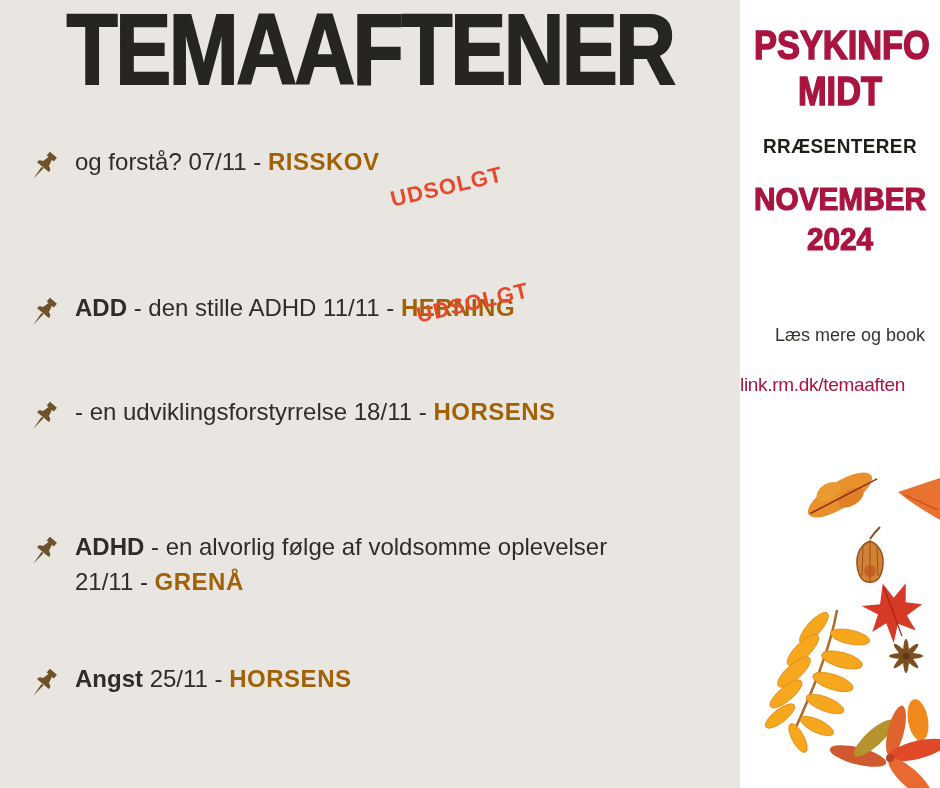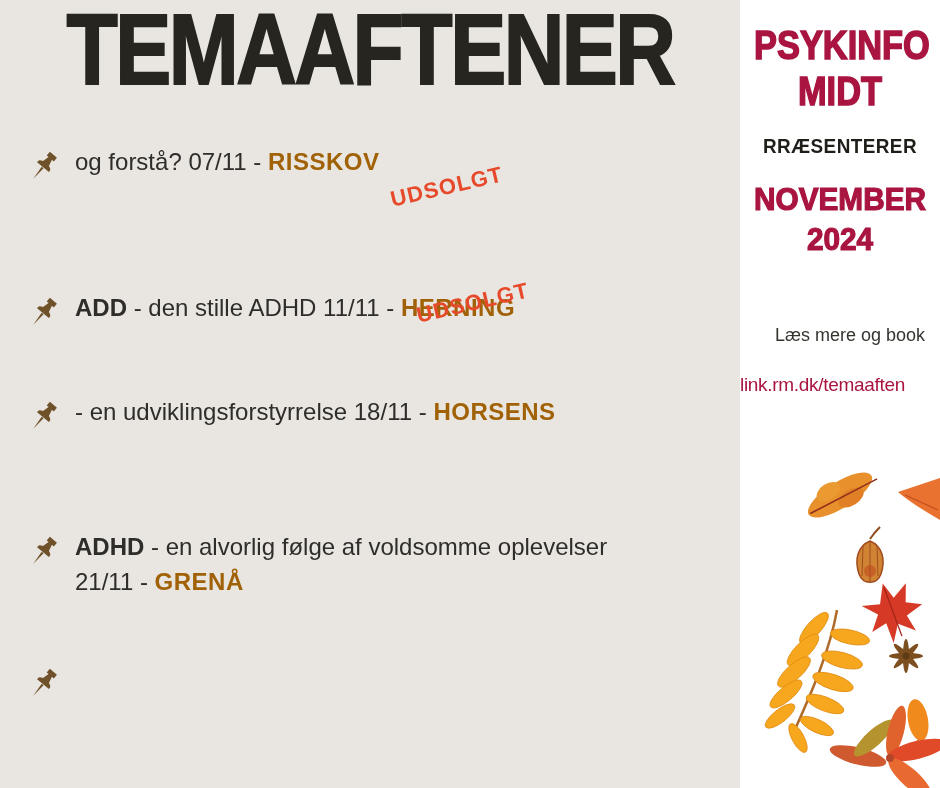--- a/index.html
+++ b/index.html
@@ -112,20 +112,23 @@
 
     <div class="event" style="top:394px">
       <div><span>- en udviklingsforstyrrelse 18/11 - </span><span class="loc">HORSENS</span></div>
     </div>
 
     <div class="event" style="top:529px">
       <div><span class="b">ADHD</span><span> - en alvorlig følge af voldsomme oplevelser</span></div>
       <div><span>21/11 - </span><span class="loc">GRENÅ</span></div>
     </div>
 
+    <div class="event" style="top:661px">
+      <div><span class="b">Angst</span><span> 25/11 - </span><span class="loc">HORSENS</span></div>
+    </div>
 
   </div>
 
   <div class="sidebar">
 
     <div class="brand">
       <div>PSYKINFO</div>
       <div>MIDT</div>
     </div>
 

